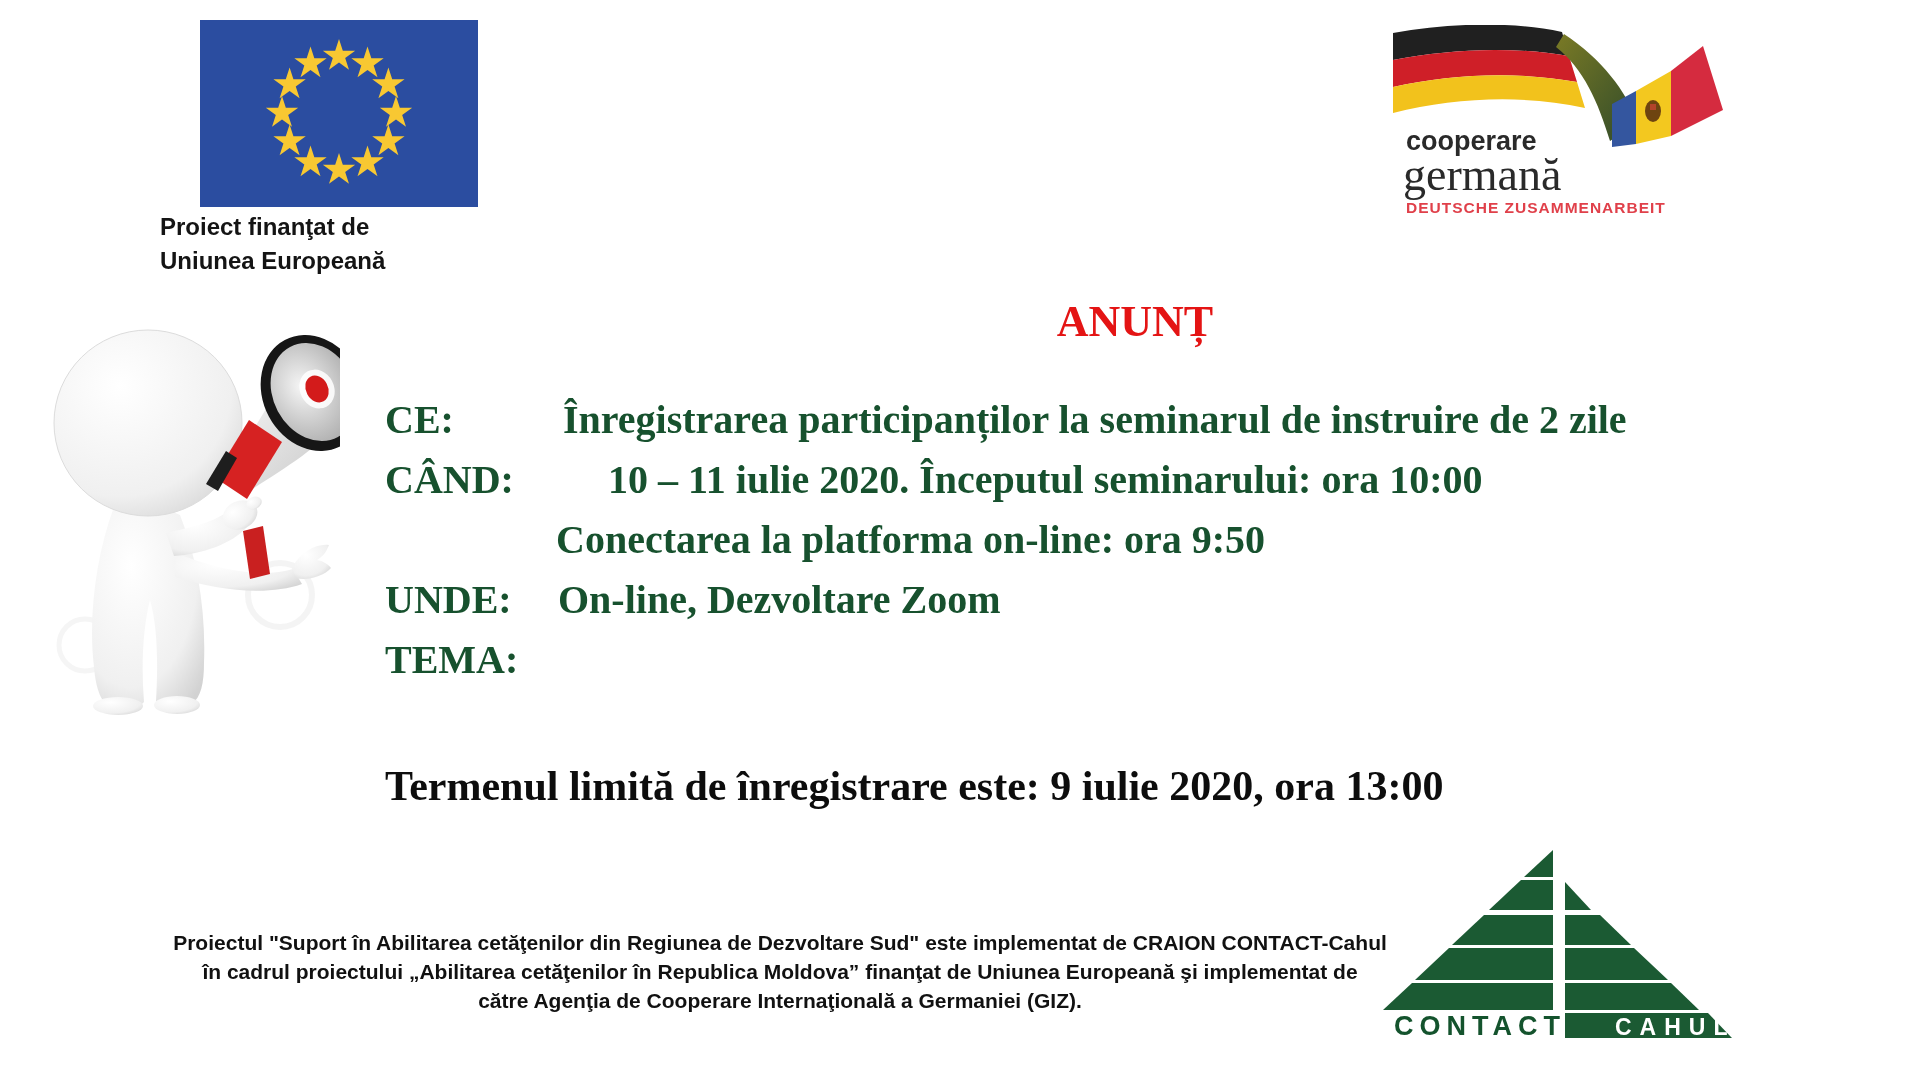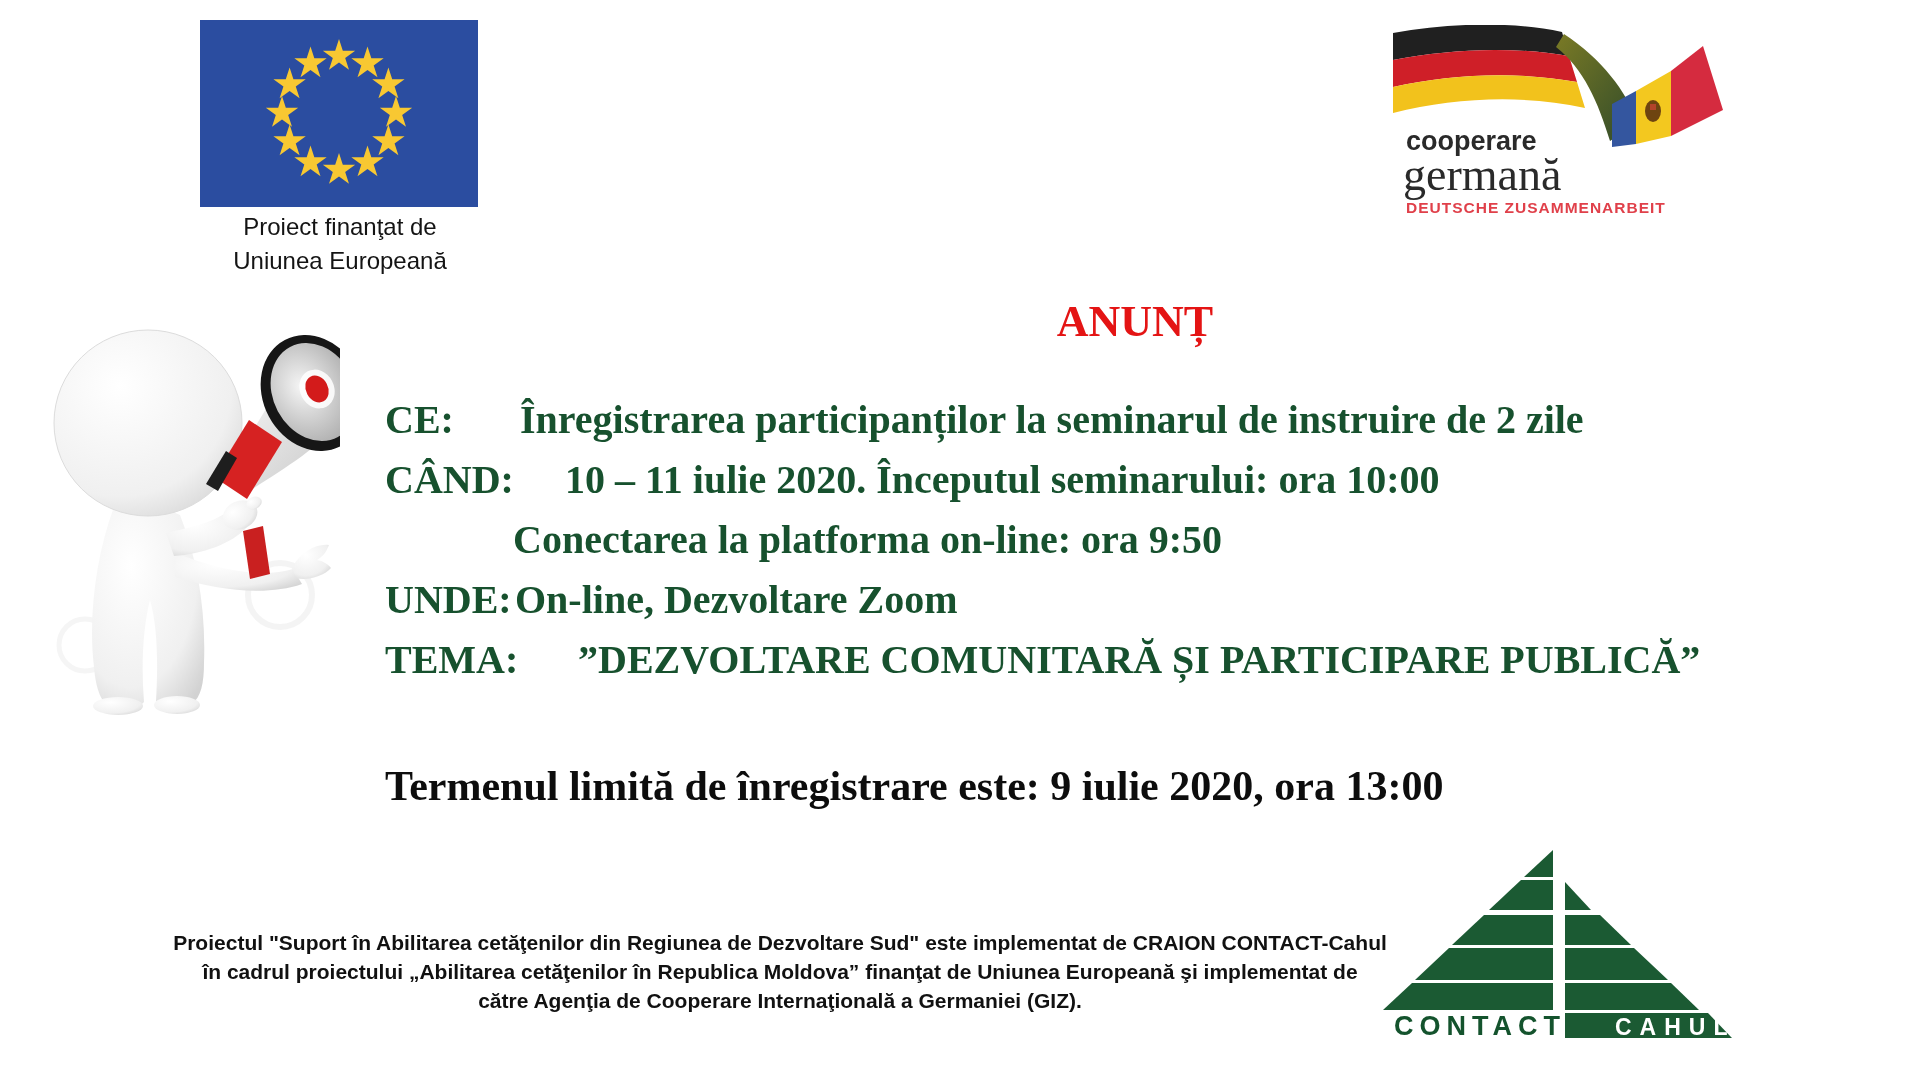--- a/index.html
+++ b/index.html
@@ -1,38 +1,38 @@
 <!DOCTYPE html>
 <html><head>
 <meta charset="utf-8">
 <style>
   html,body{margin:0;padding:0;background:#ffffff;}
   body{width:1920px;height:1080px;position:relative;overflow:hidden;
        font-family:"Liberation Sans",sans-serif;}
   .abs{position:absolute;}
 
   
-  .eu-caption{left:160px;top:210px;width:360px;text-align:center;
-    font-size:24px;font-weight:normal;color:#141414;line-height:34px;}
+  .eu-caption{left:160px;top:210px;width:360px;text-align:left;
+    font-size:24px;font-weight:bold;color:#141414;line-height:34px;}
 
   
   .giz-coop{left:1406px;top:126px;font-size:27px;font-weight:bold;color:#2a2a2a;}
   .giz-germ{left:1403px;top:148px;font-size:46px;font-weight:normal;
     font-family:"Liberation Serif",serif;color:#2a2a2a;}
   .giz-sub{left:1406px;top:199px;font-size:15.5px;font-weight:bold;
     letter-spacing:1px;color:#e0404a;}
 
   
   .title{left:385px;top:296px;width:1500px;text-align:center;
     font-family:"Liberation Serif",serif;font-weight:bold;
     font-size:44px;color:#e41414;}
   .ann{left:385px;top:390px;width:1520px;
     font-family:"Liberation Serif",serif;font-weight:bold;
     font-size:40px;color:#17512e;}
-  .ann .row{display:flex;height:60px;line-height:60px;white-space:nowrap;}
+  .ann .row{display:flex;height:60px;line-height:60px;white-space:nowrap;gap:43px;}
   .ann .lbl{flex:0 0 auto;}
   .r1 .lbl{width:135px;} .r2 .lbl{width:180px;} .r3 .lbl{width:128px;}
   .r4 .lbl{width:130px;} .r5 .lbl{width:193px;}
   .deadline{left:385px;top:762px;width:1520px;
     font-family:"Liberation Serif",serif;font-weight:bold;
     font-size:42px;color:#0d0d0d;white-space:nowrap;}
 
   
   .footer{left:110px;top:928px;width:1340px;text-align:center;
     font-size:21px;font-weight:bold;color:#111;line-height:29px;}
@@ -152,21 +152,20 @@
   <div class="row r3">
     <span class="lbl"></span>
     <span class="txt">Conectarea la platforma on-line: ora 9:50</span>
   </div>
   <div class="row r4">
     <span class="lbl">UNDE:</span>
     <span class="txt">On-line, Dezvoltare Zoom</span>
   </div>
   <div class="row r5">
     <span class="lbl">TEMA:</span>
-    <span class="txt">”DEZVOLTARE COMUNITARĂ ȘI PARTICIPARE PUBLICĂ”</span>
   </div>
 </div>
 
 <div class="abs deadline">Termenul limită de înregistrare este: 9 iulie 2020, ora 13:00</div>
 
 <div class="abs footer">
   <div>Proiectul "Suport în Abilitarea cetăţenilor din Regiunea de Dezvoltare Sud" este implementat de CRAION CONTACT-Cahul</div>
   <div>în cadrul proiectului „Abilitarea cetăţenilor în Republica Moldova” finanţat de Uniunea Europeană şi implementat de</div>
   <div>către Agenţia de Cooperare Internaţională a Germaniei (GIZ).</div>
 </div>

